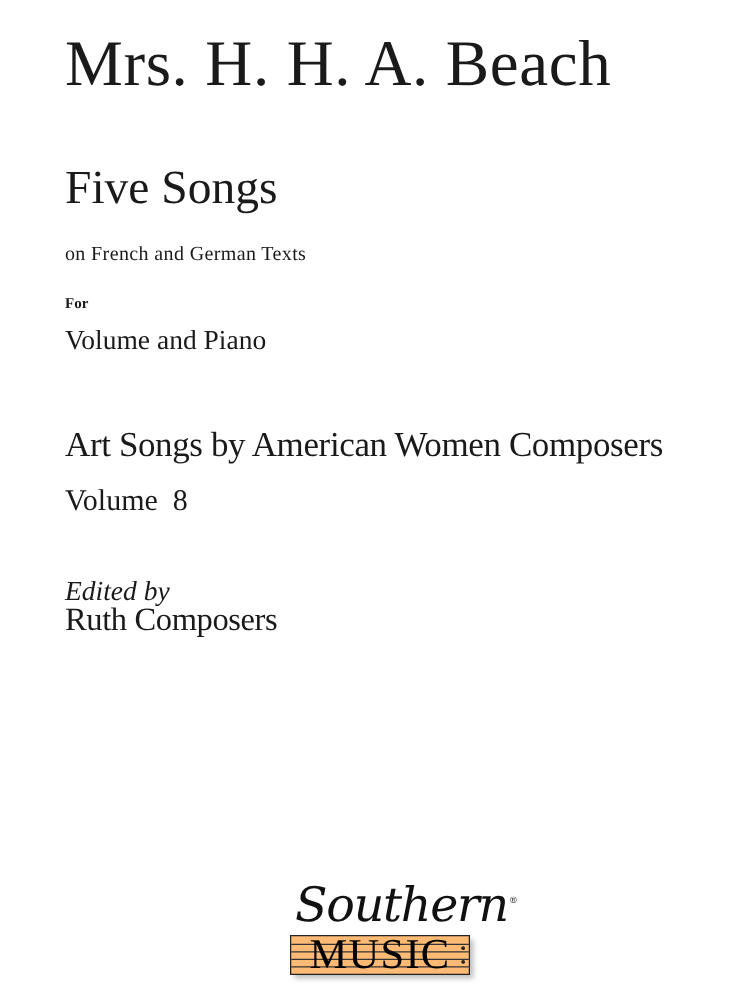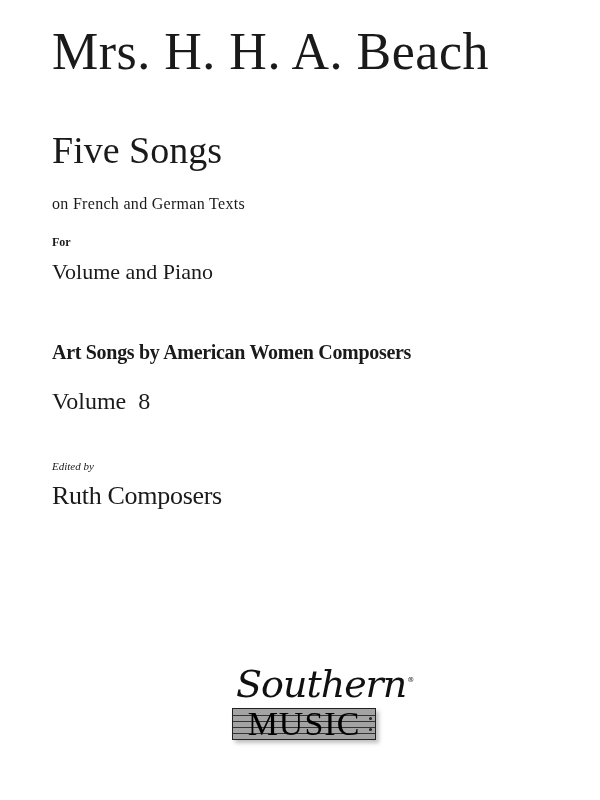--- a/index.html
+++ b/index.html
@@ -7,34 +7,34 @@
     width: 600px; height: 800px; background: #ffffff; color: #1a1a1a;
     font-family: "Liberation Serif", "DejaVu Serif", serif;
     position: relative; overflow: hidden;
   }
   .t { position: absolute; left: 52px; white-space: nowrap; margin: 0; font-weight: normal; }
   #composer { top: 22px; font-size: 52px; letter-spacing: 0.5px; }
   #title { top: 128px; font-size: 38px; }
   #subtitle { top: 175px; font-size: 16px; letter-spacing: 0.3px; margin-top: 20px; }
   #for { top: 235px; font-size: 12px; font-weight: bold; }
   #voicing { top: 259px; font-size: 22px; }
-  #series { top: 341px; font-size: 20px; letter-spacing: -0.3px; font-weight: bold; }
+  #series { top: 341px; font-size: 28px; letter-spacing: -0.3px; }
   #volume { top: 388px; font-size: 24px; }
-  #edited-by { top: 460px; font-size: 11px; font-style: italic; }
+  #edited-by { top: 460px; font-size: 22px; font-style: italic; }
   #editor { top: 481px; font-size: 26px; letter-spacing: -0.3px; }
 
-  .logo { position: absolute; left: 232px; top: 662px; width: 150px; height: 88px; }
+  .logo { position: absolute; left: 232px; top: 702px; width: 150px; height: 88px; }
   .logo-script {
     position: absolute; left: 4px; top: 0; font-family: "DejaVu Serif", serif;
     font-style: italic; font-size: 38px; letter-spacing: -1px; color: #111;
   }
   .reg { font-size: 7px; vertical-align: top; position: relative; top: 14px; left: 1px; }
   .staff {
     position: absolute; left: 0; top: 46px; width: 142px; height: 30px;
-    border: 1px solid #222; box-shadow: 3px 3px 4px rgba(0,0,0,0.25); background: #a3a3a3;
+    border: 1px solid #222; box-shadow: 3px 3px 4px rgba(0,0,0,0.25); background: #fdba74;
   }
   .staff-line { position: absolute; left: 0; right: 0; height: 1px; background: #333; }
   .logo-music {
     position: absolute; left: 2px; top: -2px; width: 138px; text-align: center;
     font-family: "Liberation Serif", serif; font-size: 34px; letter-spacing: 1px; color: #000;
     line-height: 34px;
   }
   .repeat-dot { position: absolute; right: 3px; width: 3px; height: 3px; border-radius: 50%; background: #222; }
 </style>
 </head>

